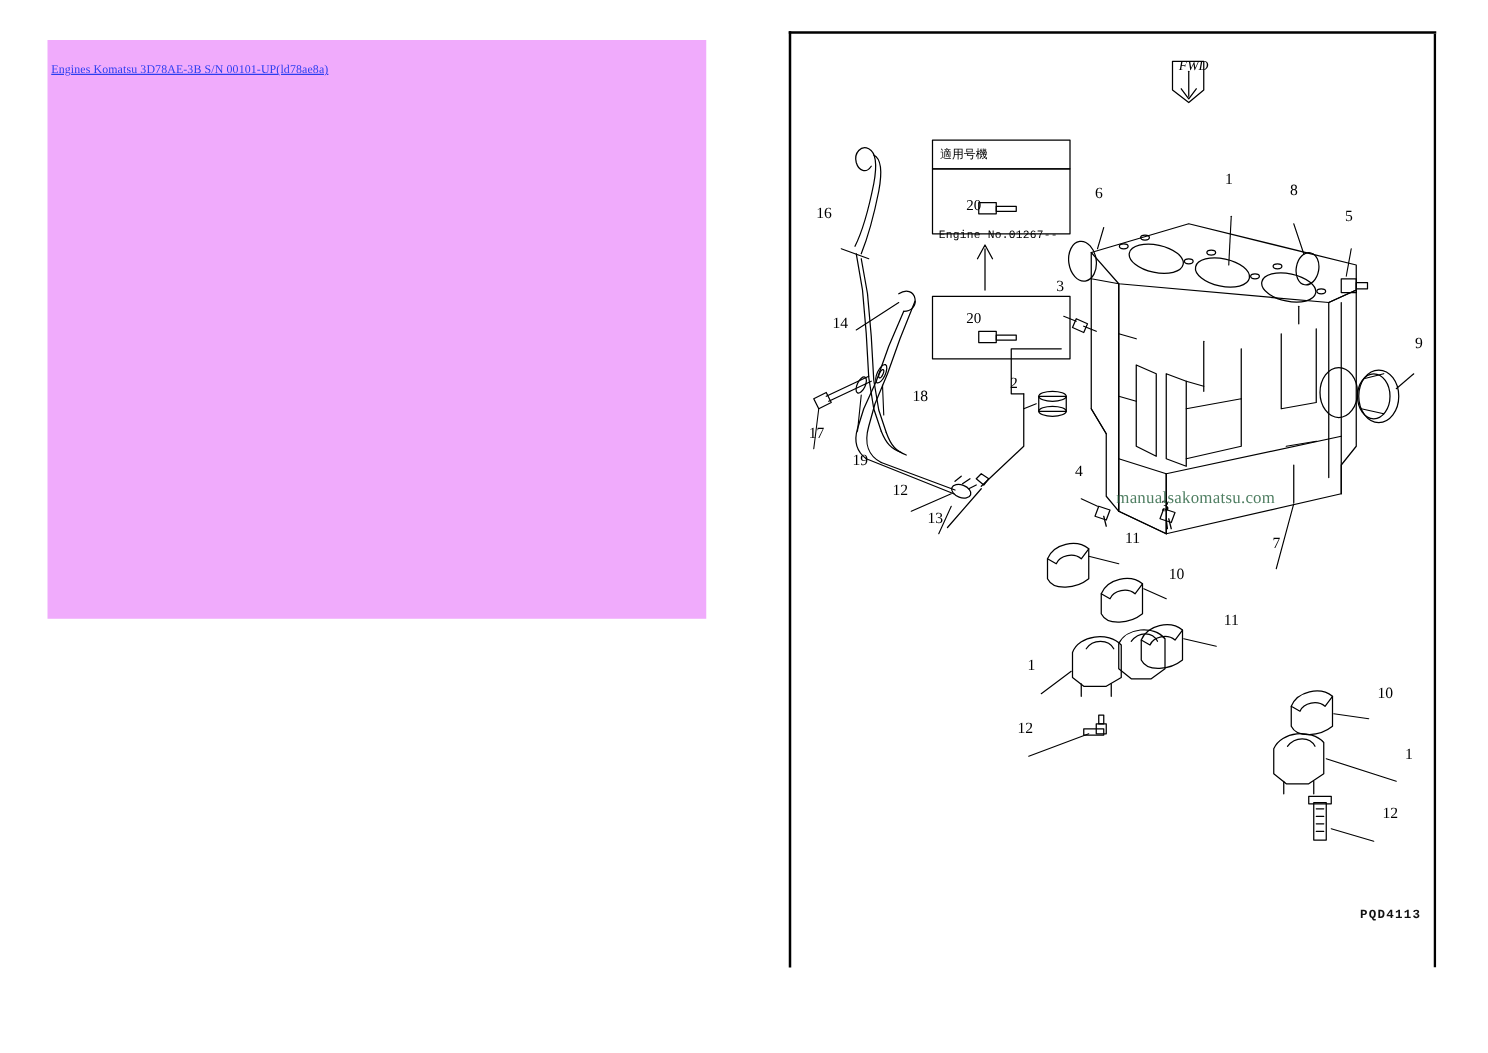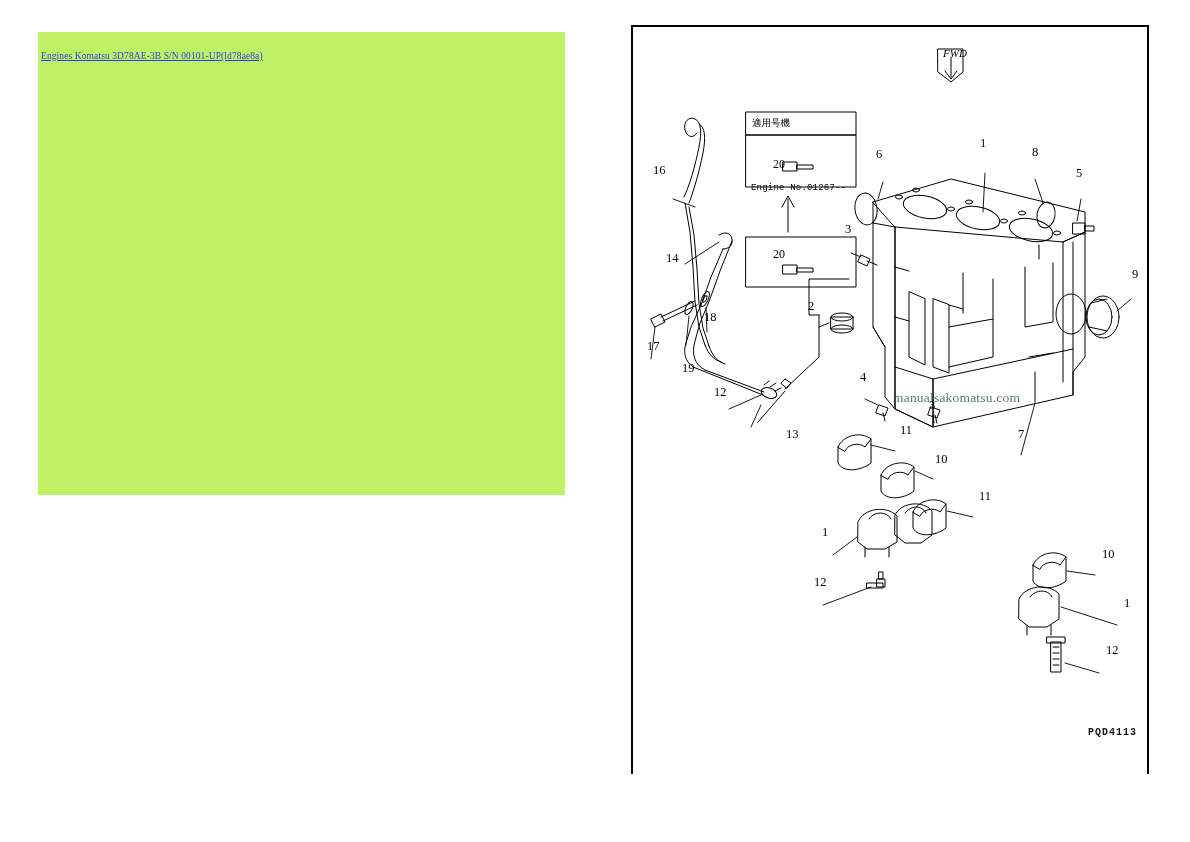--- a/index.html
+++ b/index.html
@@ -4,21 +4,21 @@
 <style>
   html,body{margin:0;padding:0;}
   body{
     width:1190px;height:842px;background:#ffffff;
     font-family:"Liberation Sans", sans-serif;
     overflow:hidden;position:relative;
   }
   
   #left-panel{
     position:absolute;left:38px;top:32px;width:527px;height:463px;
-    background:#bef264;
+    background:#f0abfc;
   }
   #left-title-link{
     position:absolute;left:3px;top:19px;
     color:#2b3ef0;font-size:9.5px;letter-spacing:.1px;
     text-decoration:underline;white-space:nowrap;
     font-family:"Liberation Serif", serif;
     cursor:pointer;
   }
   
   #right-panel{
@@ -297,23 +297,23 @@
   <div class="jp" style="left:119px;top:90px;">適用号機</div>
   <div class="mono-sm" style="left:118px;top:112px;">Engine No.01267--</div>
   <div class="lbl" style="left:140px;top:130px;font-size:12px;">20</div>
   <div class="lbl" style="left:140px;top:220px;font-size:12px;">20</div>
   <div class="fwd" style="left:310px;top:20px;">FWD</div>
 
   <div class="lbl" style="left:20px;top:136px;text-align:center;">16</div>
   <div class="lbl" style="left:33px;top:204px;margin-top:20px;">14</div>
   <div class="lbl" style="left:14px;top:312px;">17</div>
   <div class="lbl" style="left:49px;top:294px;margin-top:40px;">19</div>
-  <div class="lbl" style="left:71px;top:283px;">18</div>
+  <div class="lbl" style="left:71px;top:283px;padding-left:26px;">18</div>
   <div class="lbl" style="left:81px;top:358px;">12</div>
-  <div class="lbl" style="left:109px;top:400px;margin-left:44px;">13</div>
+  <div class="lbl" style="left:109px;top:380px;">13</div>
 
   <div class="lbl" style="left:243px;top:120px;">6</div>
   <div class="lbl" style="left:347px;top:109px;">1</div>
   <div class="lbl" style="left:399px;top:118px;">8</div>
   <div class="lbl" style="left:443px;top:139px;">5</div>
   <div class="lbl" style="left:212px;top:195px;">3</div>
   <div class="lbl" style="left:499px;top:240px;">9</div>
   <div class="lbl" style="left:175px;top:272px;">2</div>
   <div class="lbl" style="left:227px;top:343px;">4</div>
   <div class="lbl" style="left:296px;top:371px;">3</div>

